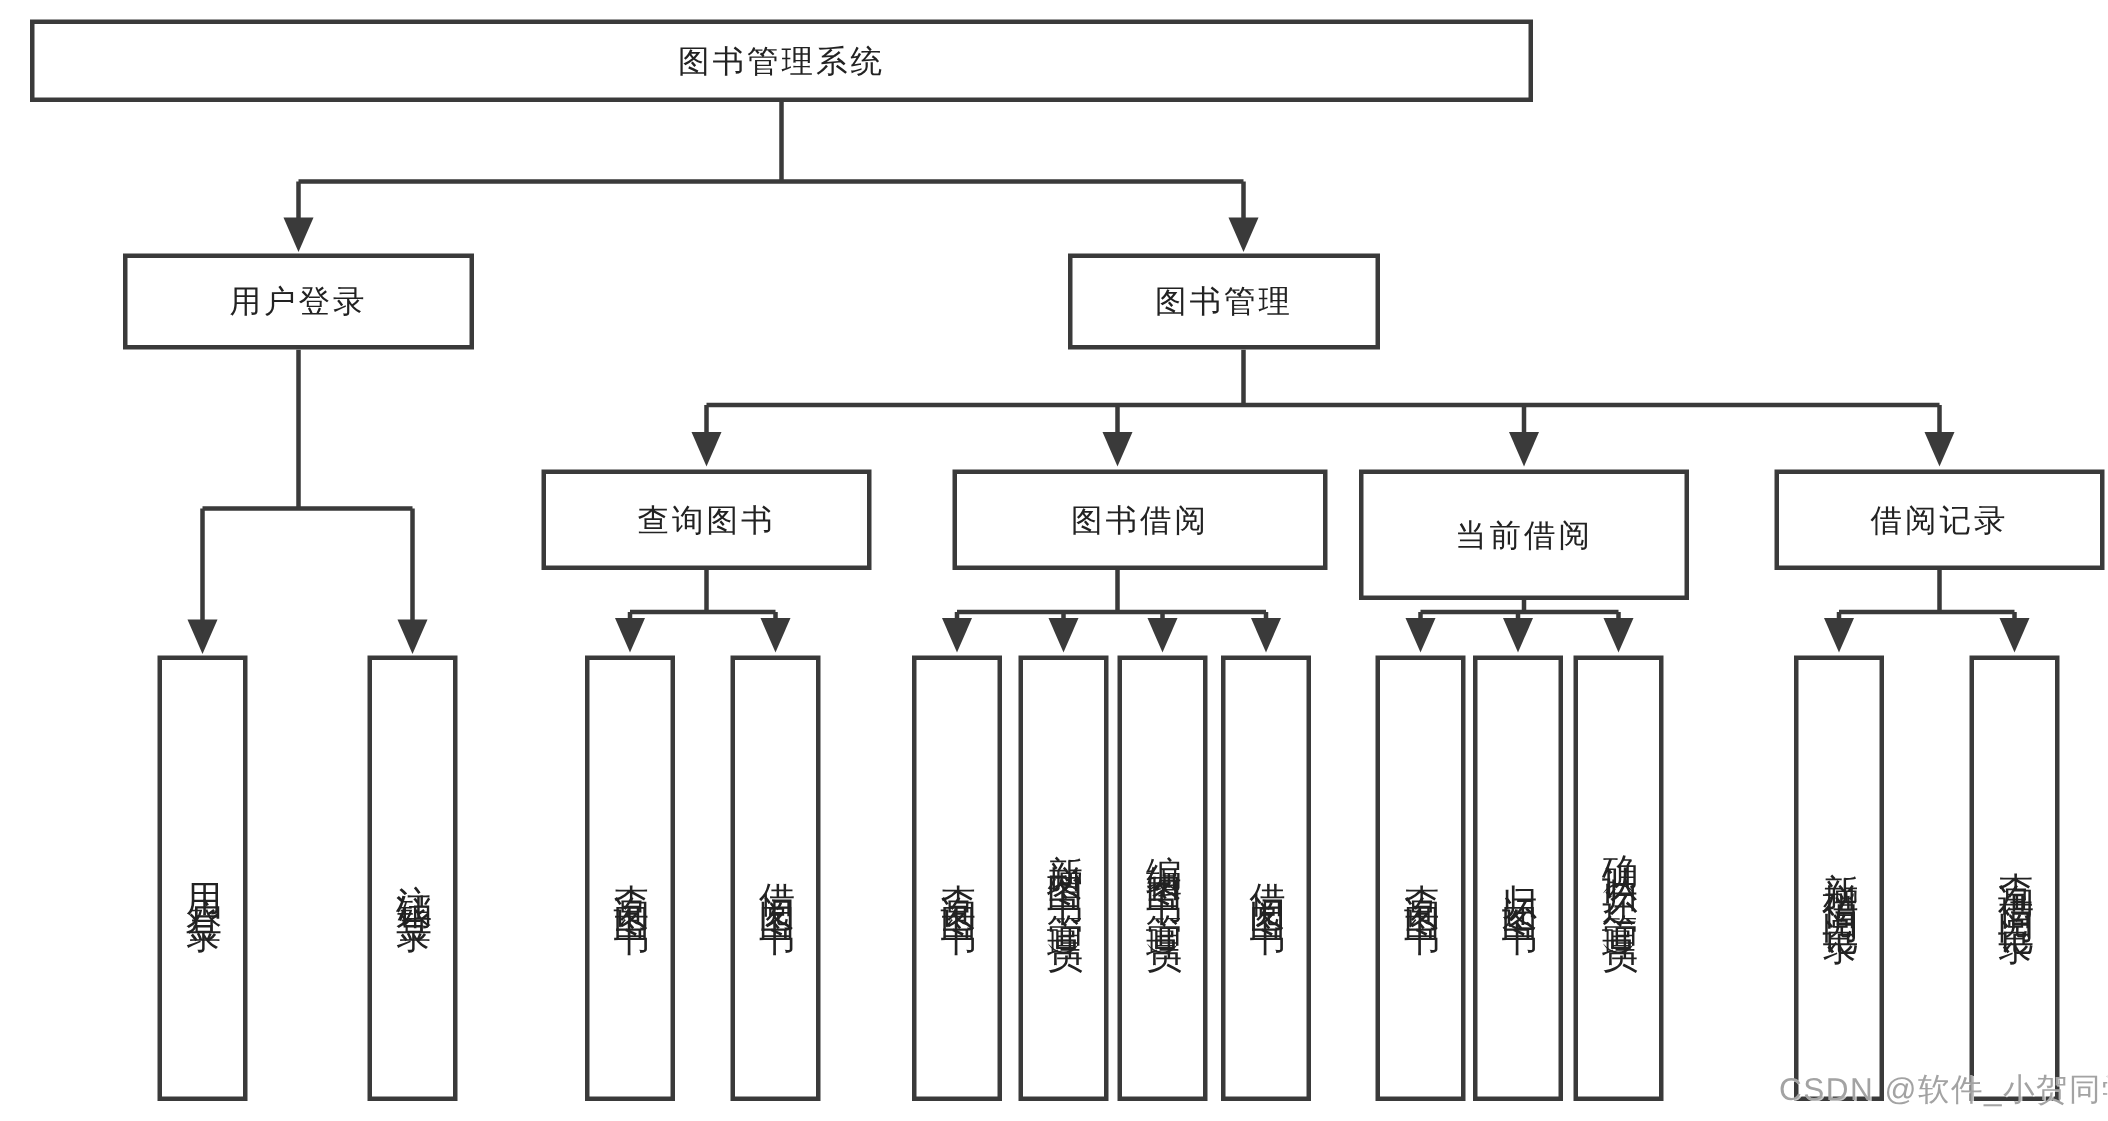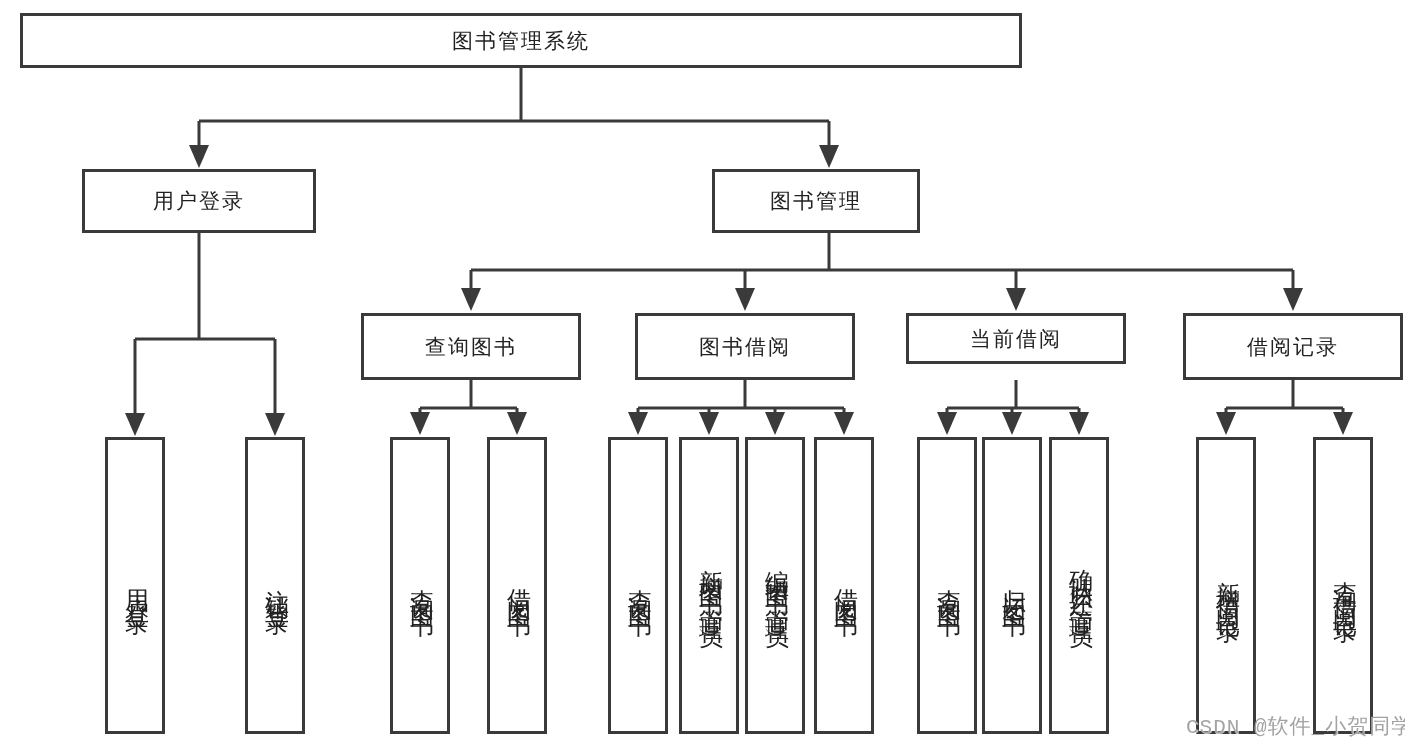--- a/index.html
+++ b/index.html
@@ -1,20 +1,20 @@
 <!DOCTYPE html>
 <html><head>
 <meta charset="utf-8">
 <style>
   html,body{margin:0;padding:0;background:#fff;}
   .stage{
     position:relative;
     width:1405px;height:747px;
     background:var(--bg,#fff);
-    font-family:Liberation Mono, monospace;
+    font-family:Liberation Sans, sans-serif;
     overflow:hidden;
   }
   .edges{position:absolute;left:0;top:0;z-index:0;}
   .edges path{stroke:var(--line,#3a3a3a);stroke-width:3;fill:none;}
   .edges .ah{fill:var(--line,#3a3a3a);stroke:none;}
   .node{
     position:absolute;z-index:1;
     box-sizing:border-box;
     background:var(--fill,#fff);
     border:3px solid var(--line,#3a3a3a);
@@ -105,24 +105,24 @@
   <div class="node hbox" style="left:82px;top:169px;width:234px;height:64px">
     <span class="label">用户登录</span>
   </div>
   <div class="node hbox" style="left:712px;top:169px;width:208px;height:64px">
     <span class="label">图书管理</span>
   </div>
 
   <div class="node hbox" style="left:361px;top:313px;width:220px;height:67px">
     <span class="label">查询图书</span>
   </div>
-  <div class="node hbox" style="left:635px;top:313px;width:220px;height:67px">
+  <div class="node hbox" style="left:635px;top:313px;width:250px;height:67px">
     <span class="label">图书借阅</span>
   </div>
-  <div class="node hbox" style="left:906px;top:313px;width:220px;height:51px">
+  <div class="node hbox" style="left:906px;top:313px;width:220px;height:87px">
     <span class="label">当前借阅</span>
   </div>
   <div class="node hbox" style="left:1183px;top:313px;width:220px;height:67px">
     <span class="label">借阅记录</span>
   </div>
 
   <div class="node vbox" style="left:105px">
     <span class="label">用户登录</span>
   </div>
   <div class="node vbox" style="left:245px">

